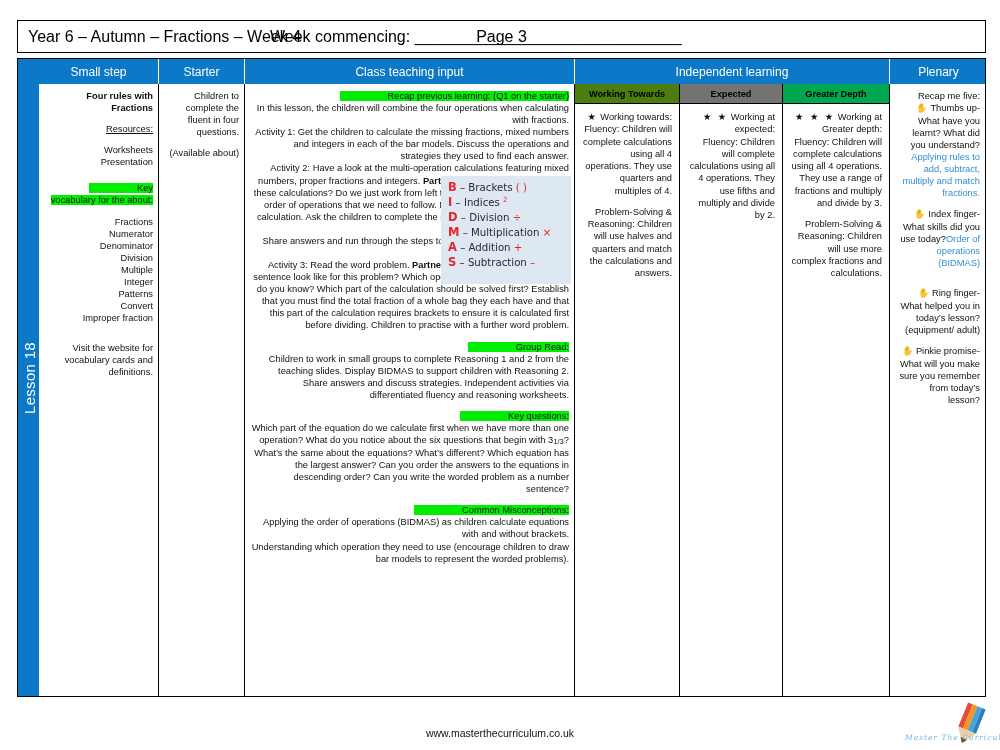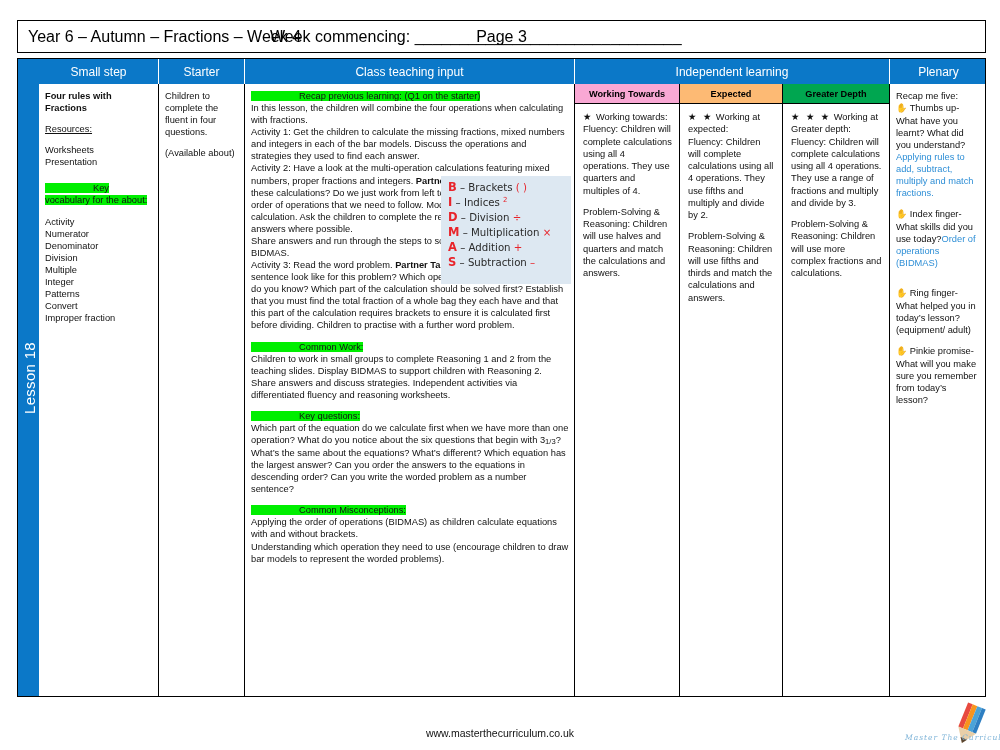--- a/index.html
+++ b/index.html
@@ -85,21 +85,21 @@
     top: 25px; bottom: 0;
     border-right: 1.5px solid #000;
     padding: 6px 5px 4px 6px;
     overflow: hidden;
     font-size: 9.3px;
     line-height: 1.30;
     color: #111;
   }
   .bodycol.last { border-right: none; }
 
-  p { margin: 0 0 0 0; }
+  p { margin: 0 0 0 0; text-align: right; }
   .gap { height: 9px; }
   .sm-gap { height: 5px; }
   .bold { font-weight: bold; }
   .ul { text-decoration: underline; }
   .hl { background: #00ef00; padding-left: 48px; }
   .blue-txt { color: #2f8fd6; }
 
   
   #indep-wrap {
     position: absolute;
@@ -193,31 +193,32 @@
       <p class="bold">Four rules with Fractions</p>
       <div class="gap"></div>
       <p class="ul">Resources:</p>
       <div class="gap"></div>
       <p style="white-space:pre-line;">Worksheets
 Presentation</p>
       <div class="gap"></div>
       <div class="sm-gap"></div>
       <p><span class="hl">Key vocabulary for the about:</span></p>
       <div class="gap"></div>
-      <p>Activity</p>
+      <p>Fractions</p>
       <p>Numerator</p>
       <p>Denominator</p>
       <p>Division</p>
       <p>Multiple</p>
       <p>Integer</p>
       <p>Patterns</p>
       <p>Convert</p>
       <p>Improper fraction</p>
       <div class="gap"></div>
       <div class="gap"></div>
+      <p>Visit the website for vocabulary cards and definitions.</p>
     </div>
 
     <div class="bodycol" style="left:141px;width:86px;">
       <p>Children to complete the fluent in four questions.</p>
       <div class="gap"></div>
       <p>(Available about)</p>
     </div>
 
     <div class="bodycol" style="left:227px;width:330px;">
 
@@ -254,50 +255,49 @@
         </div>
       </div>
 
       <p><span class="hl">Recap previous learning: (Q1 on the starter)</span></p>
       <p>In this lesson, the children will combine the four operations when calculating with fractions.</p>
       <p>Activity 1: Get the children to calculate the missing  fractions, mixed numbers and integers in each of the bar models. Discuss the operations and strategies they used to find each answer.</p>
       <p><span>Activity 2: Have a look at the multi-operation calculations  featuring mixed numbers, proper fractions and integers. </span><span class="bold">Partner Talk:</span><span> How would you solve these calculations? Do we just work from left to right? Recap BIDMAS as the order of operations that we need to follow. Model this process with the first calculation. Ask the children to complete the rest; reminding them to simplify answers where possible.</span></p>
       <p>Share answers and run through the steps to solving each calculation using BIDMAS.</p>
       <p><span>Activity 3: Read the word problem. </span><span class="bold">Partner Talk:</span><span> What would the number sentence look like for this problem? Which operations need to be used? How do you know? Which part of the calculation should be solved first? Establish that you must find the total  fraction of a whole bag they each have and that this part of the calculation requires brackets to ensure it is calculated first before dividing. Children to practise with a further word problem.</span></p>
       <div class="gap"></div>
-      <p><span class="hl">Common Work:</span></p>
+      <p><span class="hl">Group Read:</span></p>
       <p>Children to work in small groups to complete Reasoning 1 and 2 from the teaching slides. Display BIDMAS to support children with Reasoning 2. Share answers and discuss strategies. Independent activities via differentiated fluency and reasoning worksheets.</p>
       <div class="gap"></div>
       <p><span class="hl">Key questions:</span></p>
       <p><span>Which part of the equation do we calculate first when we have more than one operation? What do you notice about the six questions that begin with 3</span><span class="frac">1/3</span><span>? What’s the same about the equations? What’s different? Which equation has the largest answer? Can you order the answers to the equations in descending order? Can you write the worded problem as a number sentence?</span></p>
       <div class="gap"></div>
       <p><span class="hl">Common Misconceptions:</span></p>
       <p>Applying the order of operations (BIDMAS) as children calculate equations with and without brackets.</p>
       <p>Understanding which operation they need to use (encourage children to draw bar models to represent the worded problems).</p>
     </div>
 
     <div id="indep-wrap" style="left:557px;width:315px;">
 
       <div class="indep-col" style="left:0;width:105px;">
-        <div class="indep-head" id="ih0" style="background: #f9a8d4;">Working Towards</div>
+        <div class="indep-head" id="ih0" style="background: #4d7c0f;">Working Towards</div>
         <div class="indep-body">
           <p><span class="stars">★</span> <span>Working towards:</span></p>
           <p>Fluency: Children will complete calculations using all 4 operations. They use quarters and multiples of 4.</p>
           <div class="gap"></div>
           <p>Problem-Solving &amp; Reasoning: Children will use halves and quarters and match the calculations and answers.</p>
         </div>
       </div>
 
       <div class="indep-col" style="left:105px;width:103px;">
-        <div class="indep-head" id="ih1" style="background: #fdba74;">Expected</div>
+        <div class="indep-head" id="ih1" style="background: #737373;">Expected</div>
         <div class="indep-body">
           <p><span class="stars">★ ★</span> <span>Working at expected:</span></p>
           <p>Fluency: Children will complete calculations using all 4 operations. They use fifths and multiply and divide by 2.</p>
           <div class="gap"></div>
-          <p>Problem-Solving &amp; Reasoning: Children will use fifths and thirds and match the calculations and answers.</p>
         </div>
       </div>
 
       <div class="indep-col" style="left:208px;width:107px;">
         <div class="indep-head" id="ih2" style="background: rgb(0, 166, 80);">Greater Depth</div>
         <div class="indep-body">
           <p><span class="stars">★ ★ ★</span> <span>Working at Greater depth:</span></p>
           <p>Fluency: Children will complete calculations using all 4 operations. They use a range of fractions and multiply and divide by 3.</p>
           <div class="gap"></div>
           <p>Problem-Solving &amp; Reasoning: Children will use more complex fractions and calculations.</p>

